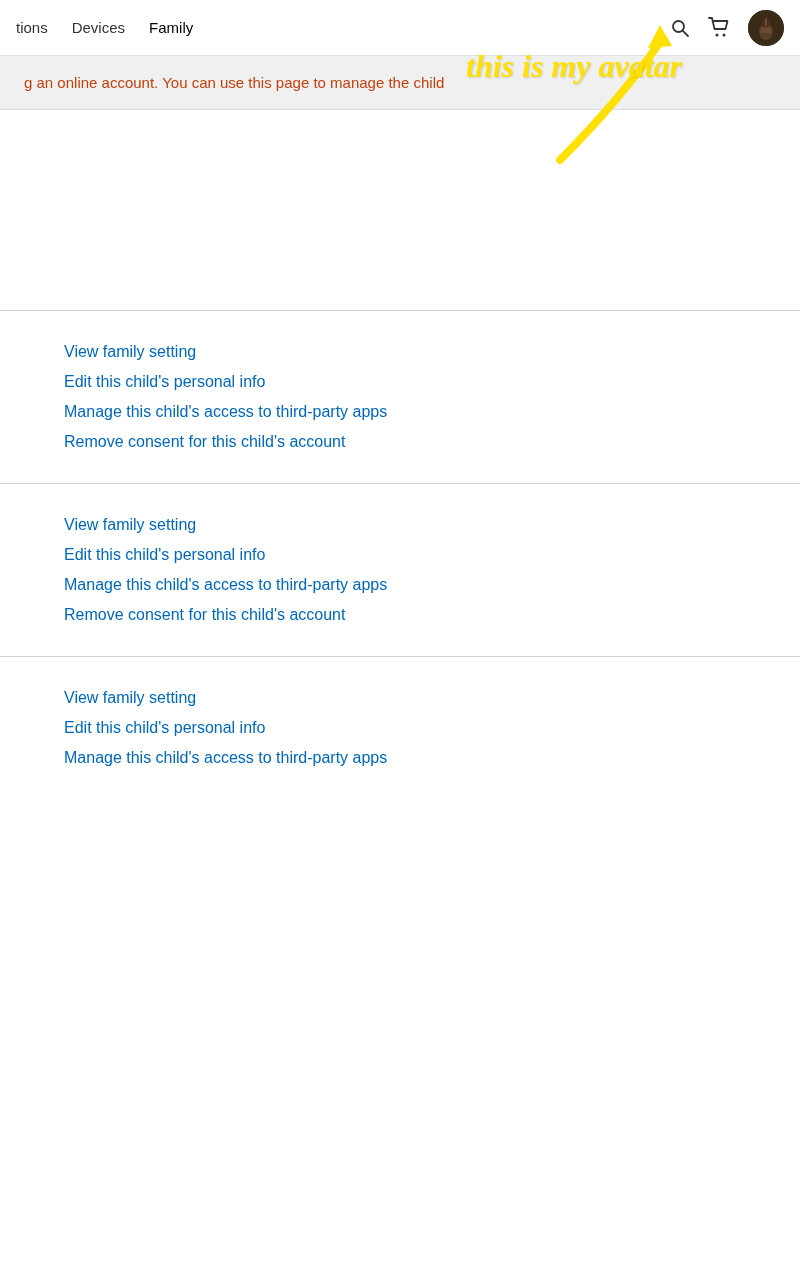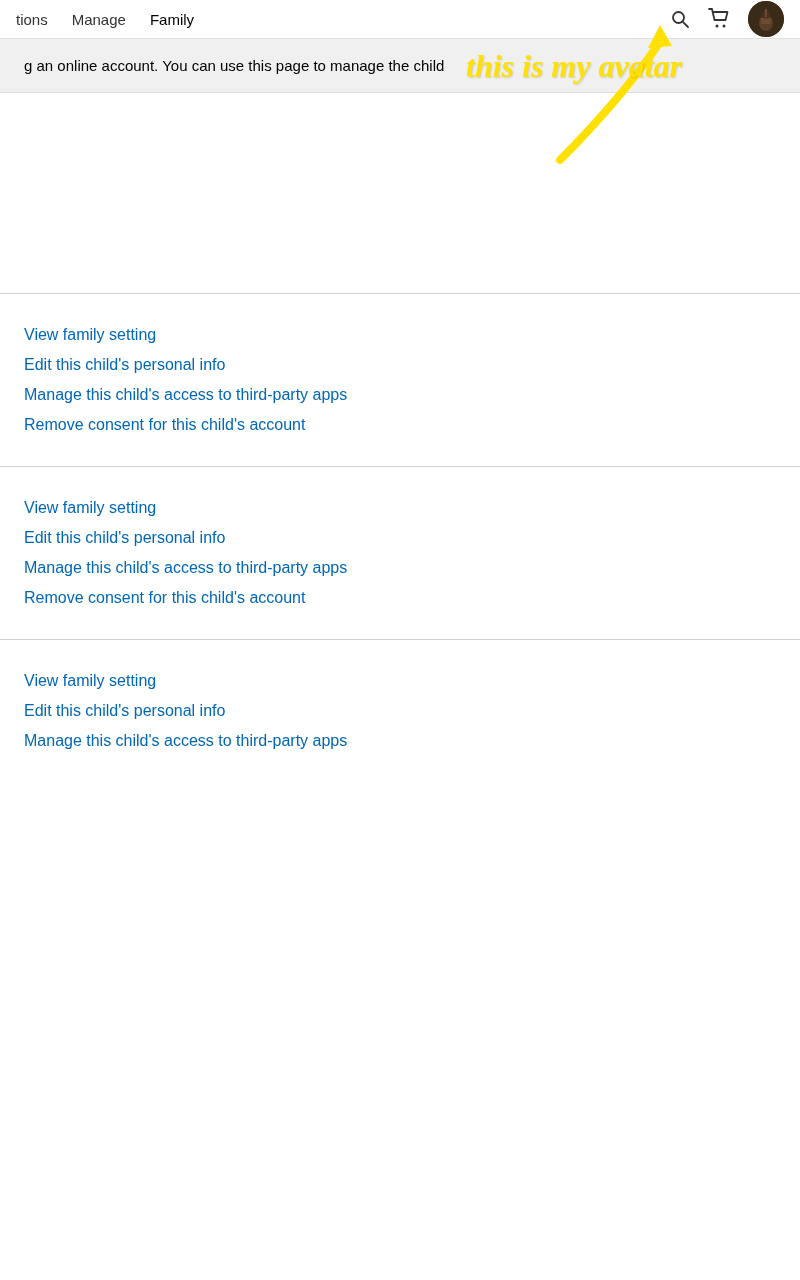--- a/index.html
+++ b/index.html
@@ -9,21 +9,21 @@
       width: 800px;
       min-height: 1280px;
       overflow-x: hidden;
     }
 
     
     .topnav {
       display: flex;
       align-items: center;
       padding: 0 16px;
-      height: 39px;
+      height: 56px;
       background: #fff;
       border-bottom: 1px solid #e0e0e0;
       position: relative;
     }
     .topnav-left {
       display: flex;
       align-items: center;
       gap: 24px;
       flex: 1;
     }
@@ -88,56 +88,57 @@
       width: 800px;
       height: 220px;
       pointer-events: none;
     }
 
     
     .info-banner {
       background: #f0f0f0;
       padding: 18px 24px;
       font-size: 15px;
-      color: #000000;
+      color: #c2410c;
       border-bottom: 1px solid #ddd;
     }
 
     
     .section-divider {
       height: 1px;
       background: #d0d0d0;
       margin: 0;
     }
 
     
     .child-section {
       padding: 32px 24px 32px 24px;
     }
     .child-section .child-links {
       display: flex;
       flex-direction: column;
       gap: 12px;
+      margin-left: 40px;
     }
     .child-link {
       font-size: 16px;
       color: #0067b8;
       text-decoration: none;
       cursor: pointer;
       display: block;
     }
   </style>
 </head>
 <body>
 
 <div style="position: relative;">
   <nav class="topnav">
     <div class="topnav-left">
       <a class="nav-item">tions</a>
-      <a class="nav-item">Manage</a>
+      <a class="nav-item">Devices</a>
       <a class="nav-item active">Family</a>
     </div>
     <div class="topnav-right">
       <button class="icon-btn">
         <svg width="20" height="20" viewBox="0 0 20 20" fill="none" xmlns="http://www.w3.org/2000/svg">
           <circle cx="8.5" cy="8.5" r="5.5" stroke="#333" stroke-width="1.8"></circle>
           <line x1="12.8" y1="12.8" x2="18" y2="18" stroke="#333" stroke-width="1.8" stroke-linecap="round"></line>
         </svg>
       </button>
       <button class="icon-btn">

